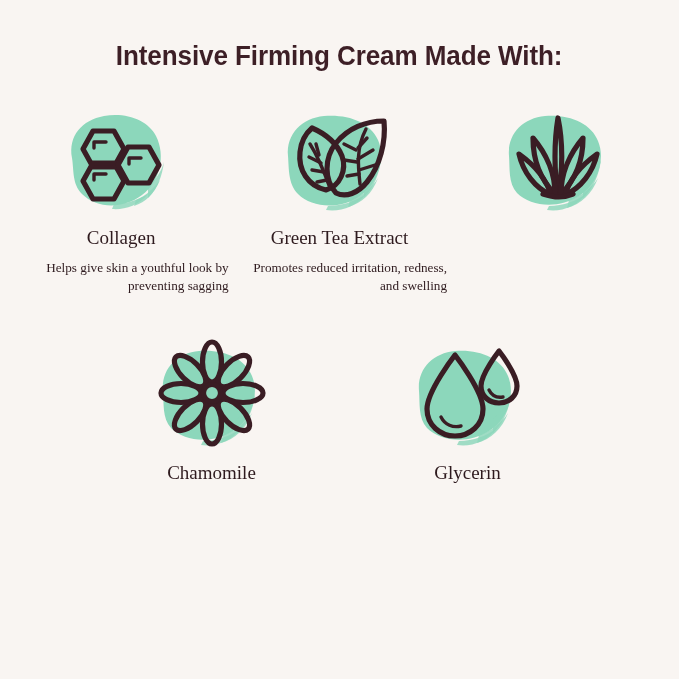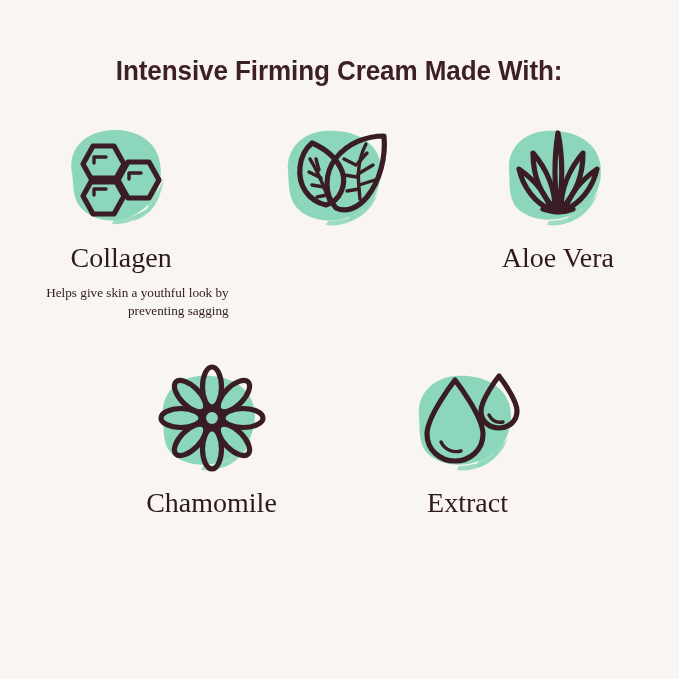--- a/index.html
+++ b/index.html
@@ -19,21 +19,21 @@
     width: 679px;
     height: 679px;
     position: relative;
     box-sizing: border-box;
   }
 
   
   .title-wrap {
     width: 100%;
     text-align: center;
-    padding-top: 55px;
+    padding-top: 40px;
   }
   .title {
     font-family: "Liberation Sans Narrow", "Liberation Sans", sans-serif;
     font-weight: 700;
     font-size: 28px;
     letter-spacing: -0.1px;
     color: #3d1f26;
     transform: scaleX(0.93);
     display: inline-block;
     white-space: nowrap;
@@ -73,21 +73,21 @@
   }
   .icon-box svg {
     display: block;
     width: 130px;
     height: 118px;
     overflow: visible;
   }
 
   .card-title {
     font-family: "Liberation Serif", "DejaVu Serif", serif;
-    font-size: 28px;
+    font-size: 19px;
     font-weight: 400;
     color: #2e1a1e;
     line-height: 1.1;
     margin-top: 10px;
     white-space: nowrap;
   }
   .card-desc {
     font-family: "Liberation Serif", "DejaVu Serif", serif;
     font-size: 13.2px;
     font-weight: 400;
@@ -170,40 +170,41 @@
             <path d="M86 84 C84 66 82 48 92 29"></path>
             <path d="M84 59 L99 50"></path>
             <path d="M85 70 L101 65"></path>
             <path d="M84 48 L93 38"></path>
             <path d="M82 50 L70 44"></path>
             <path d="M83 62 L70 60"></path>
             <path d="M85 74 L73 76"></path>
           </g>
         </svg>
       </div>
+      <div class="card-title">Green Tea Extract</div>
+      <div class="card-desc">Promotes reduced irritation, redness, and swelling</div>
     </div>
 
     <div class="card">
       <div class="icon-box">
         <svg viewBox="0 0 130 118" xmlns="http://www.w3.org/2000/svg">
           <path class="blob" d="M16 56 C14 34 30 18 52 16 C76 14 98 23 105 41 C113 60 104 85 86 96 C66 109 38 107 24 93 C15 83 17 68 16 56 Z"></path>
           <path class="blob-streak" d="M90 84 C99 78 105 68 108 60 C106 75 100 89 90 98 Z"></path>
           <path class="blob-streak" d="M76 100 C88 96 99 88 105 78 C99 94 88 104 74 108 Z"></path>
           <path class="blob-streak" d="M56 106 C70 106 84 101 94 93 C84 107 68 112 54 110 Z"></path>
           <g class="stroke">
             <path d="M65 94 C61 72 61 42 65 18 C70 42 70 72 65 94 Z"></path>
             <path d="M62 94 C48 80 40 60 40 38 C52 52 62 72 62 94 Z"></path>
             <path d="M68 94 C82 80 90 60 90 38 C78 52 68 72 68 94 Z"></path>
             <path d="M58 95 C42 88 30 72 26 54 C40 64 53 78 58 95 Z"></path>
             <path d="M72 95 C88 88 100 72 104 54 C90 64 77 78 72 95 Z"></path>
             <path d="M50 94 C62 98 70 98 80 94"></path>
           </g>
         </svg>
       </div>
-      <div class="card-title">Aloe Vera</div>
     </div>
 
   </div>
 
   <div class="row row-bottom">
 
     <div class="card">
       <div class="icon-box">
         <svg viewBox="0 0 130 118" xmlns="http://www.w3.org/2000/svg">
           <path class="blob" d="M16 56 C14 34 30 18 52 16 C76 14 98 23 105 41 C113 60 104 85 86 96 C66 109 38 107 24 93 C15 83 17 68 16 56 Z"></path>
@@ -238,18 +239,18 @@
           <g class="stroke">
             <path d="M52 20 C52 20 24 56 24 74 C24 90 37 101 52 101 C67 101 80 90 80 74 C80 56 52 20 52 20 Z"></path>
             <path d="M96 16 C96 16 78 39 78 51 C78 61 86 68 96 68 C106 68 114 61 114 51 C114 39 96 16 96 16 Z"></path>
           </g>
           <g class="stroke-thin">
             <path d="M38 82 C42 90 50 93 58 91"></path>
             <path d="M86 55 C89 61 94 63 100 62"></path>
           </g>
         </svg>
       </div>
-      <div class="card-title">Extract</div>
+      <div class="card-title">Glycerin</div>
     </div>
 
   </div>
 
 </div>
 
 </body></html>

